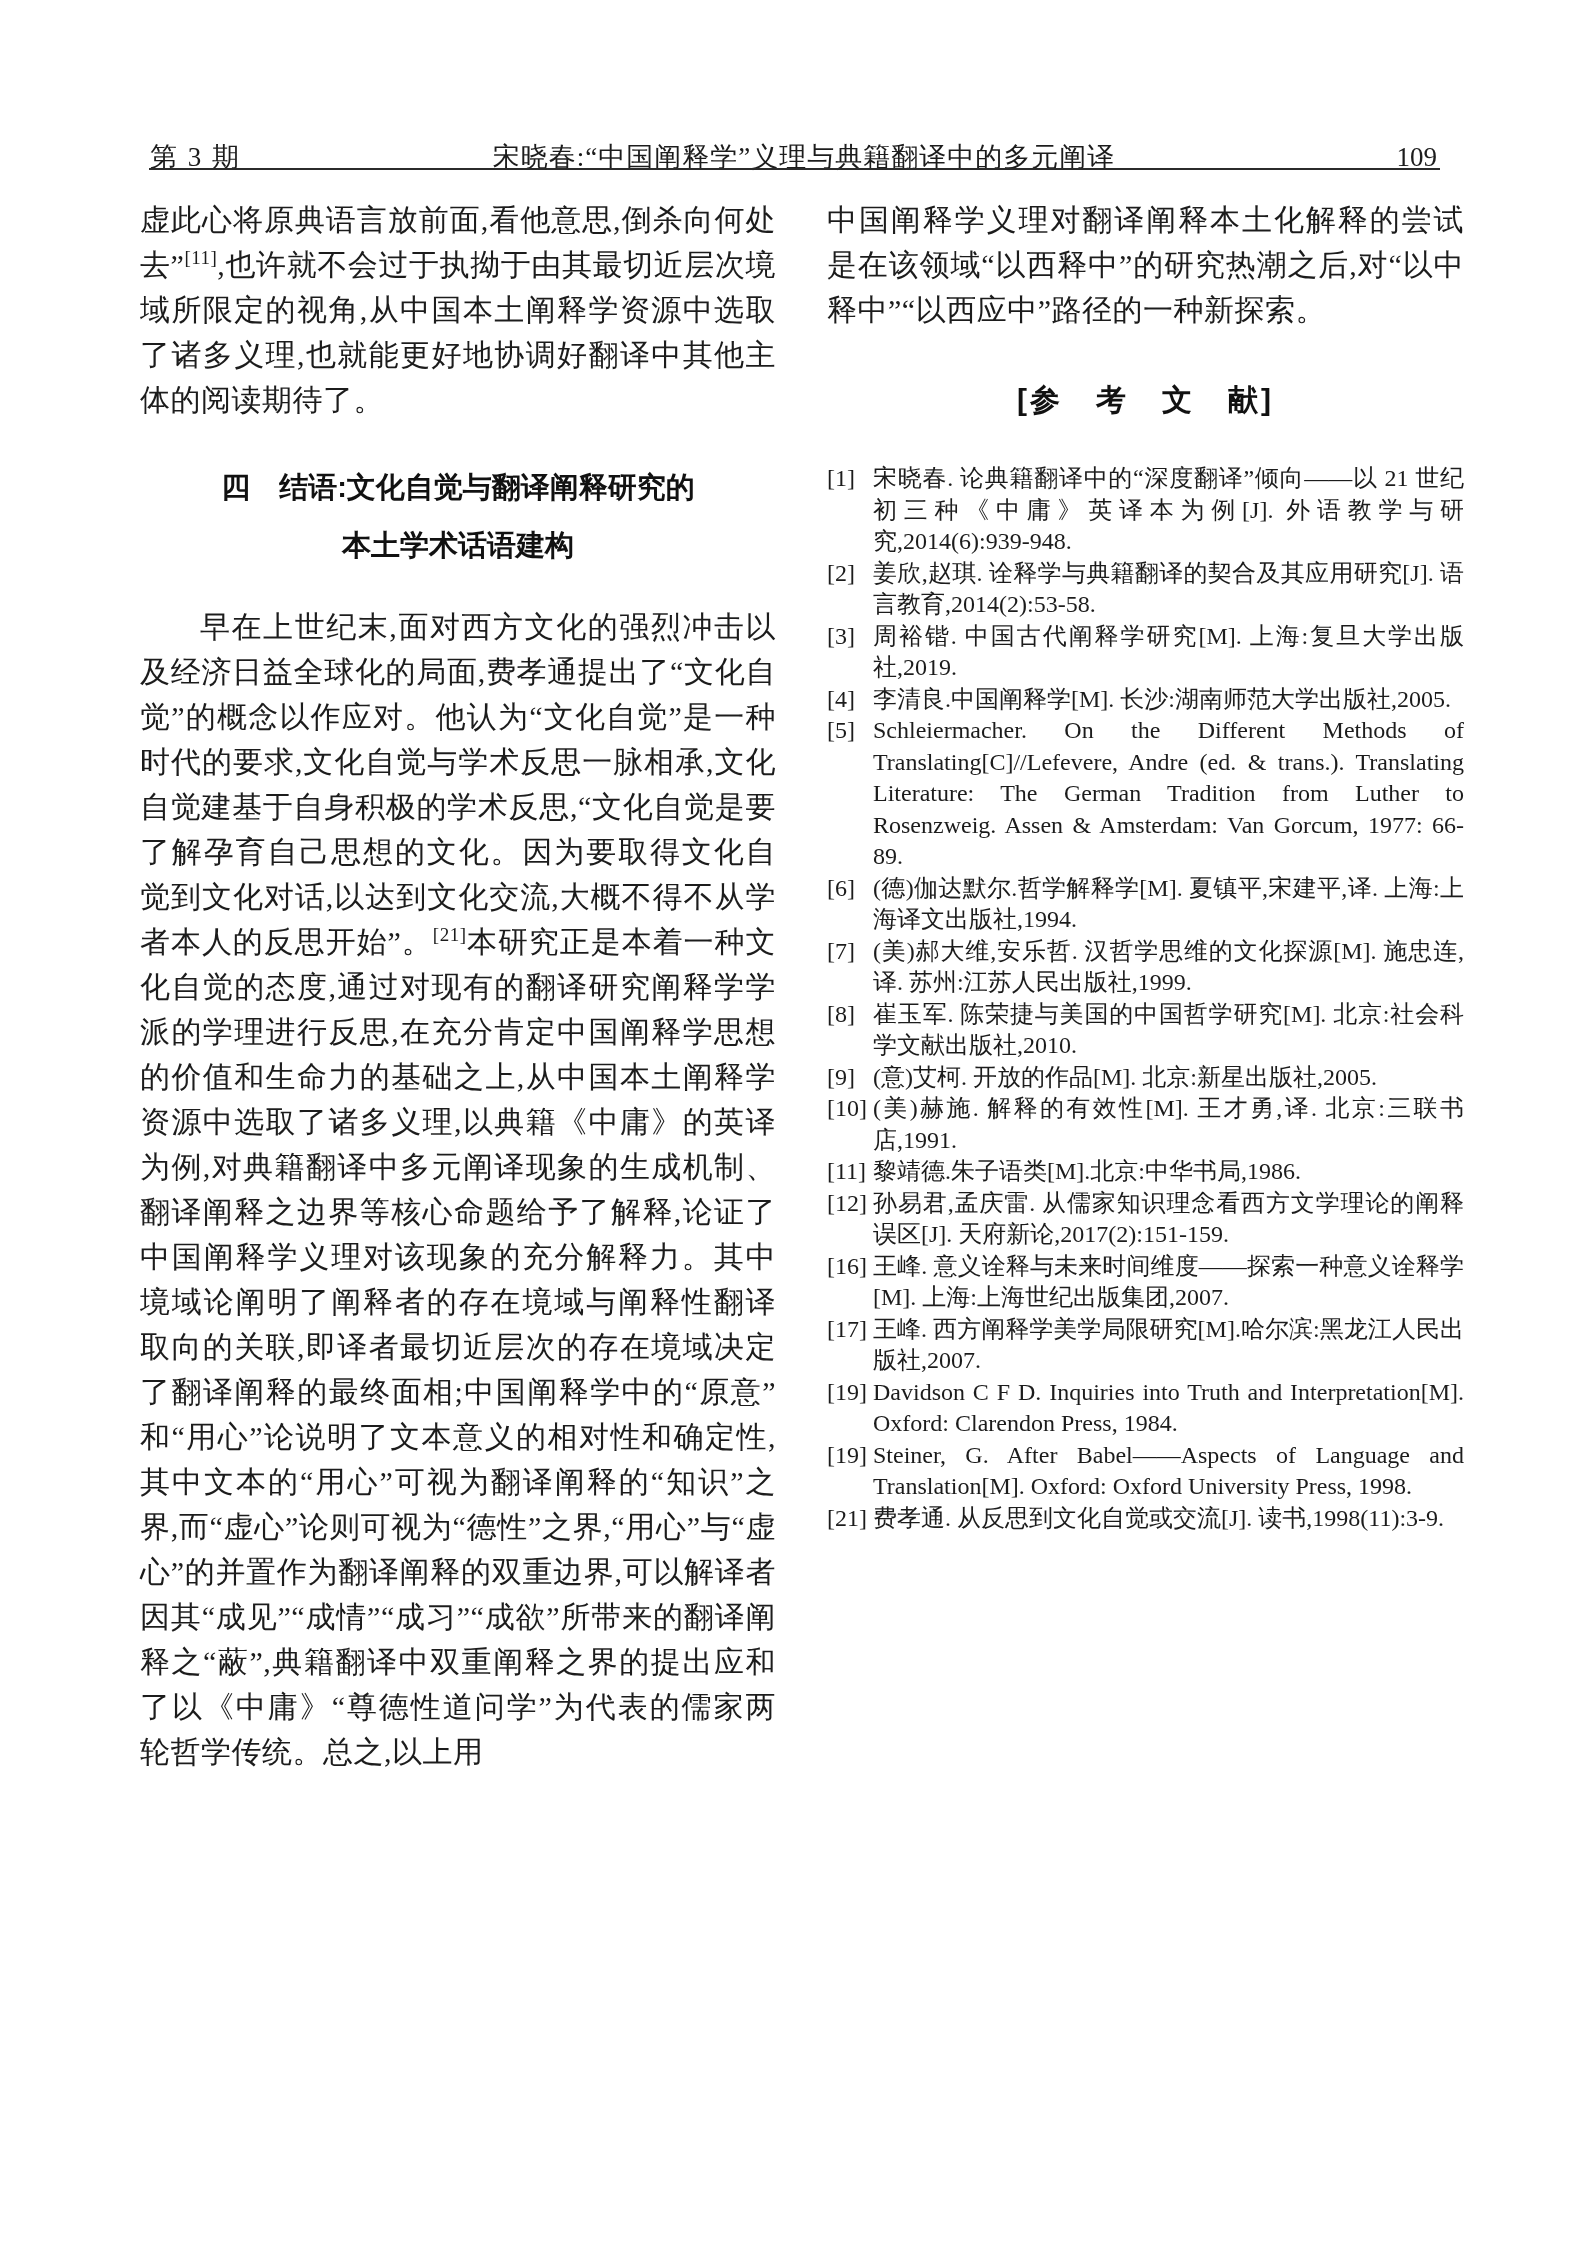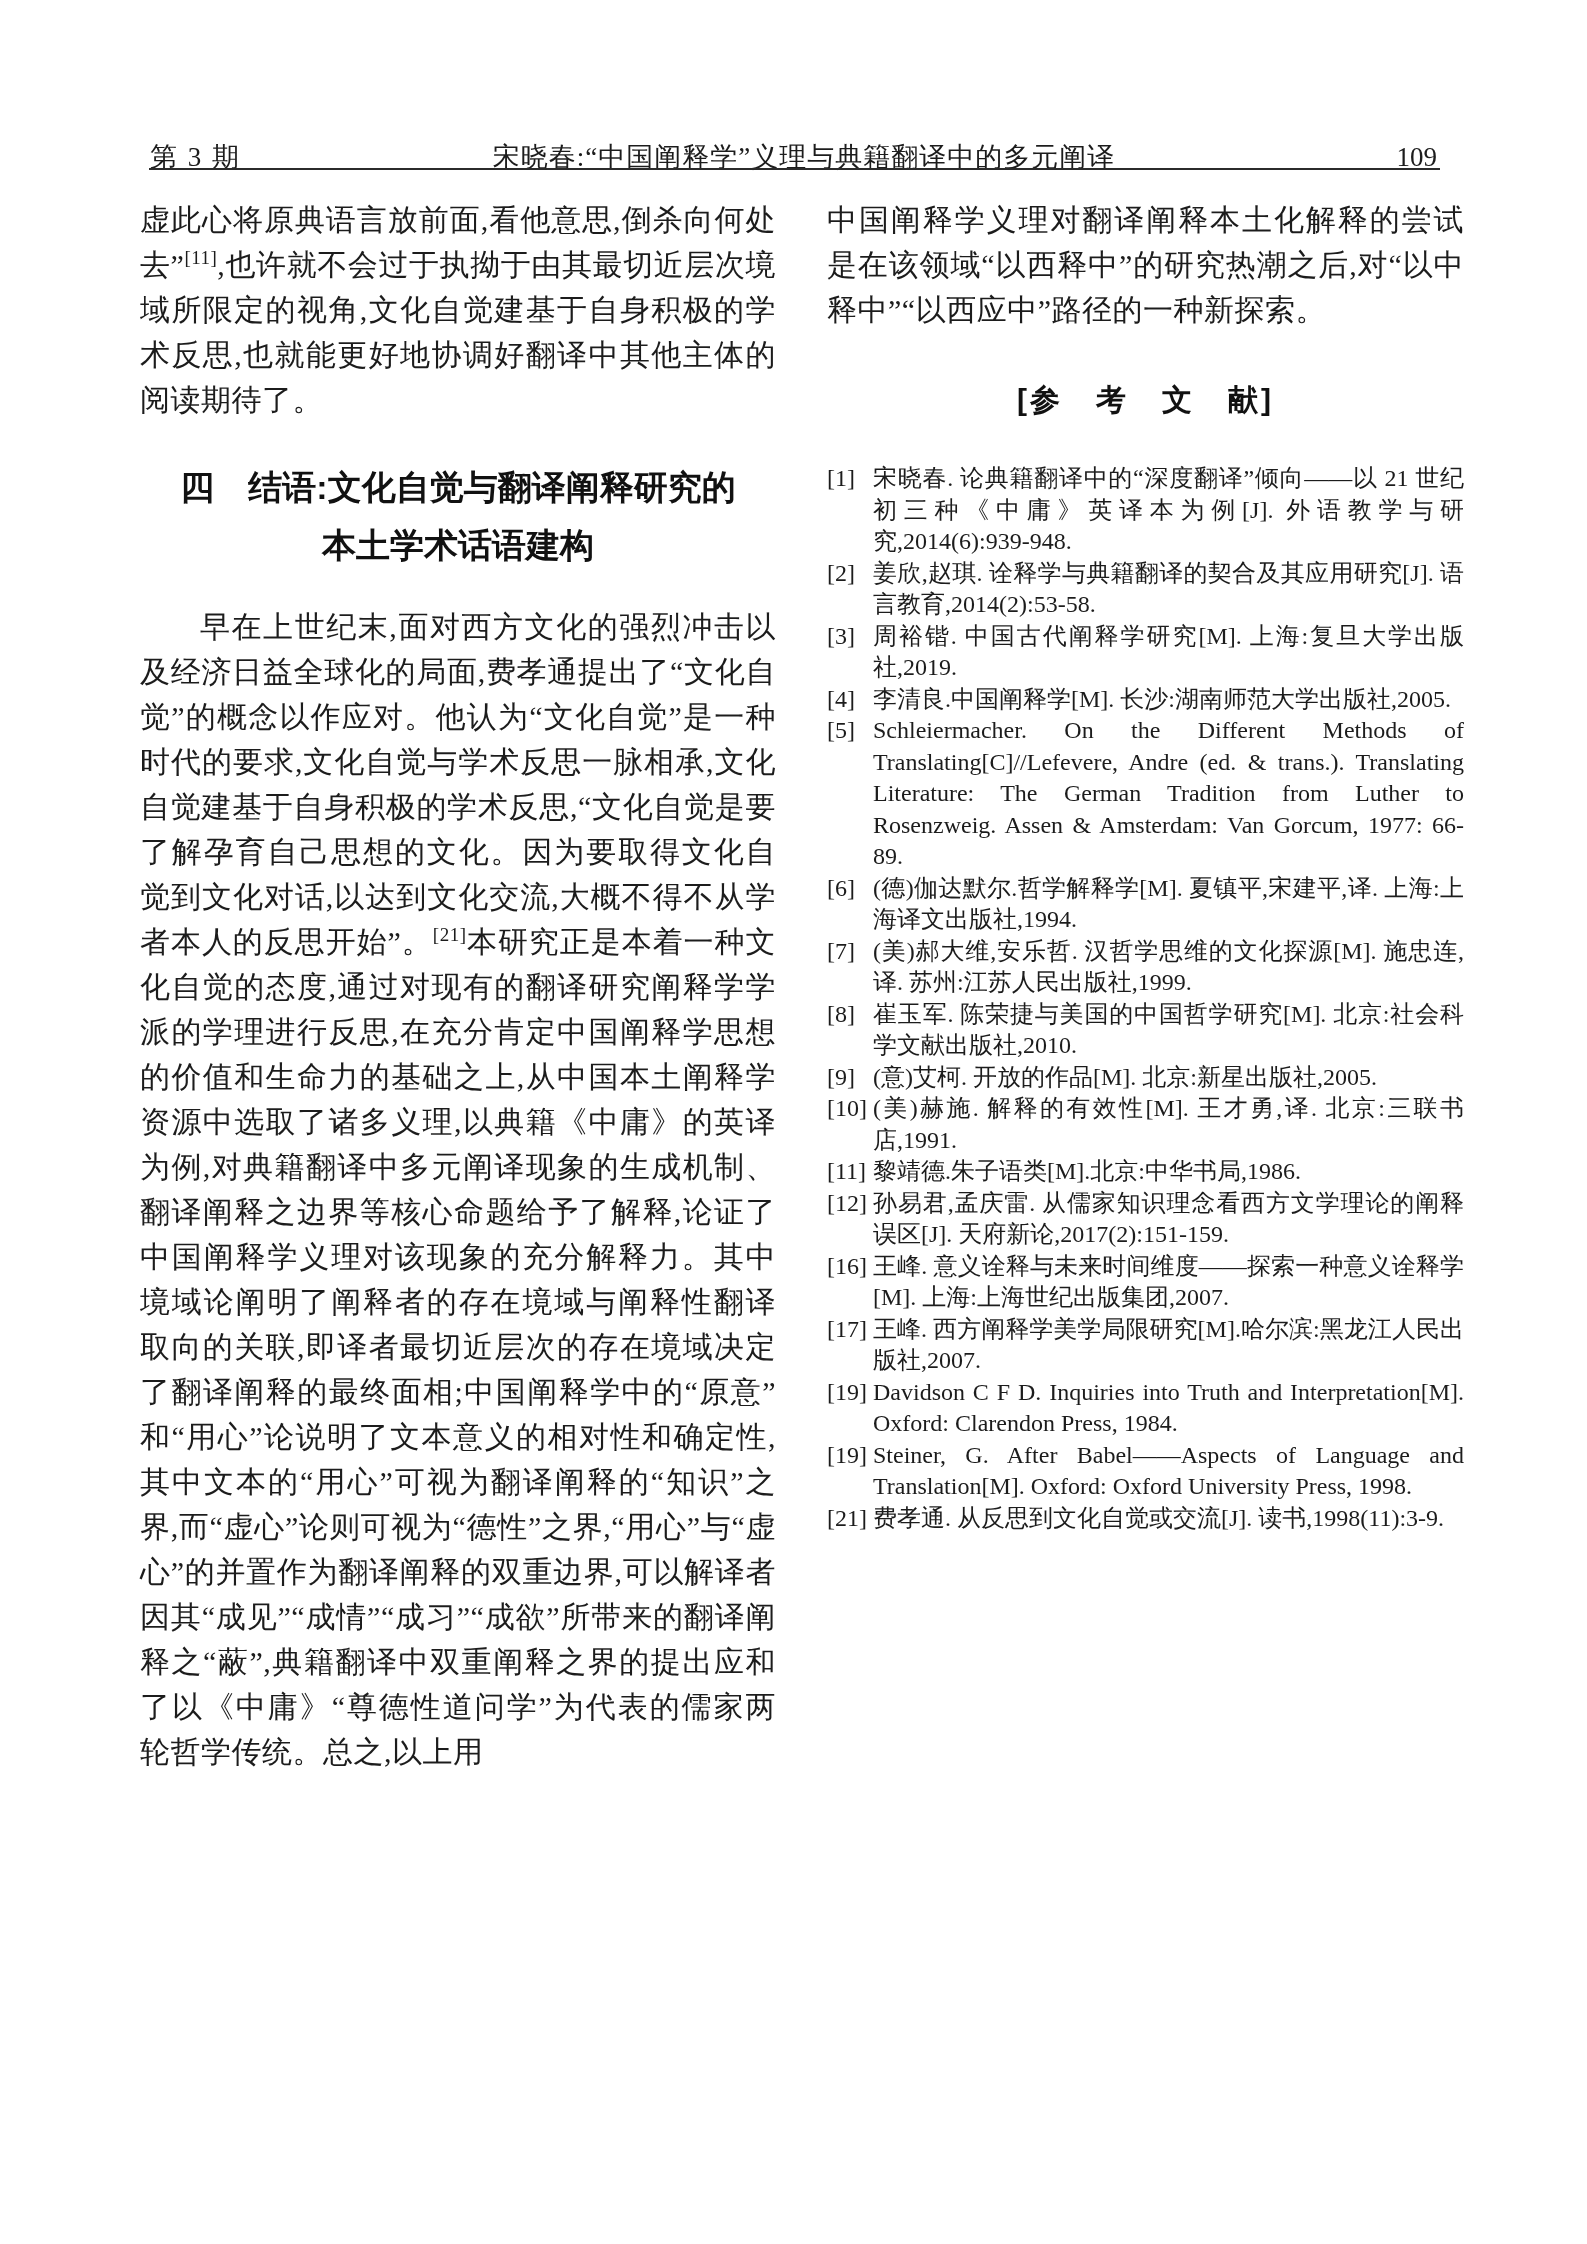--- a/index.html
+++ b/index.html
@@ -48,21 +48,21 @@
     font-size: 19px;
     vertical-align: super;
     line-height: 0;
   }
 
   .section-heading {
     margin: 36px 10px 30px;
     text-align: center;
     font-family: "Liberation Sans", "DejaVu Sans", sans-serif;
     font-weight: 700;
-    font-size: 34px;
+    font-size: 29px;
     line-height: 58px;
     color: #111;
   }
   .section-heading .h-line { display: block; }
 
   
   .refs-heading {
     margin: 48px 0 42px;
     text-align: center;
     font-family: "Liberation Sans", "DejaVu Sans", sans-serif;
@@ -104,21 +104,21 @@
 <div class="page">
 
   <div class="header-row">
     <span class="header-issue">第 3 期</span>
     <span class="header-title">宋晓春:“中国阐释学”义理与典籍翻译中的多元阐译</span>
     <span class="header-pagenum">109</span>
   </div>
   <div class="header-rule"></div>
 
   <div class="col col-left">
-    <p class="body-p"><span>虚此心将原典语言放前面,看他意思,倒杀向何处去”</span><span class="sup">[11]</span><span>,也许就不会过于执拗于由其最切近层次境域所限定的视角,文化自觉建基于自身积极的学术反思,也就能更好地协调好翻译中其他主体的阅读期待了。</span></p>
+    <p class="body-p"><span>虚此心将原典语言放前面,看他意思,倒杀向何处去”</span><span class="sup">[11]</span><span>,也许就不会过于执拗于由其最切近层次境域所限定的视角,从中国本土阐释学资源中选取了诸多义理,也就能更好地协调好翻译中其他主体的阅读期待了。</span></p>
 
     <h2 class="section-heading">
       <span class="h-line">四　结语:文化自觉与翻译阐释研究的</span>
       <span class="h-line">本土学术话语建构</span>
     </h2>
 
     <p class="body-p indent"><span>早在上世纪末,面对西方文化的强烈冲击以及经济日益全球化的局面,费孝通提出了“文化自觉”的概念以作应对。他认为“文化自觉”是一种时代的要求,文化自觉与学术反思一脉相承,文化自觉建基于自身积极的学术反思,“文化自觉是要了解孕育自己思想的文化。因为要取得文化自觉到文化对话,以达到文化交流,大概不得不从学者本人的反思开始”。</span><span class="sup">[21]</span><span>本研究正是本着一种文化自觉的态度,通过对现有的翻译研究阐释学学派的学理进行反思,在充分肯定中国阐释学思想的价值和生命力的基础之上,从中国本土阐释学资源中选取了诸多义理,以典籍《中庸》的英译为例,对典籍翻译中多元阐译现象的生成机制、翻译阐释之边界等核心命题给予了解释,论证了中国阐释学义理对该现象的充分解释力。其中境域论阐明了阐释者的存在境域与阐释性翻译取向的关联,即译者最切近层次的存在境域决定了翻译阐释的最终面相;中国阐释学中的“原意”和“用心”论说明了文本意义的相对性和确定性,其中文本的“用心”可视为翻译阐释的“知识”之界,而“虚心”论则可视为“德性”之界,“用心”与“虚心”的并置作为翻译阐释的双重边界,可以解译者因其“成见”“成情”“成习”“成欲”所带来的翻译阐释之“蔽”,典籍翻译中双重阐释之界的提出应和了以《中庸》“尊德性道问学”为代表的儒家两轮哲学传统。总之,以上用</span></p>
   </div>
 
   <div class="col col-right">

